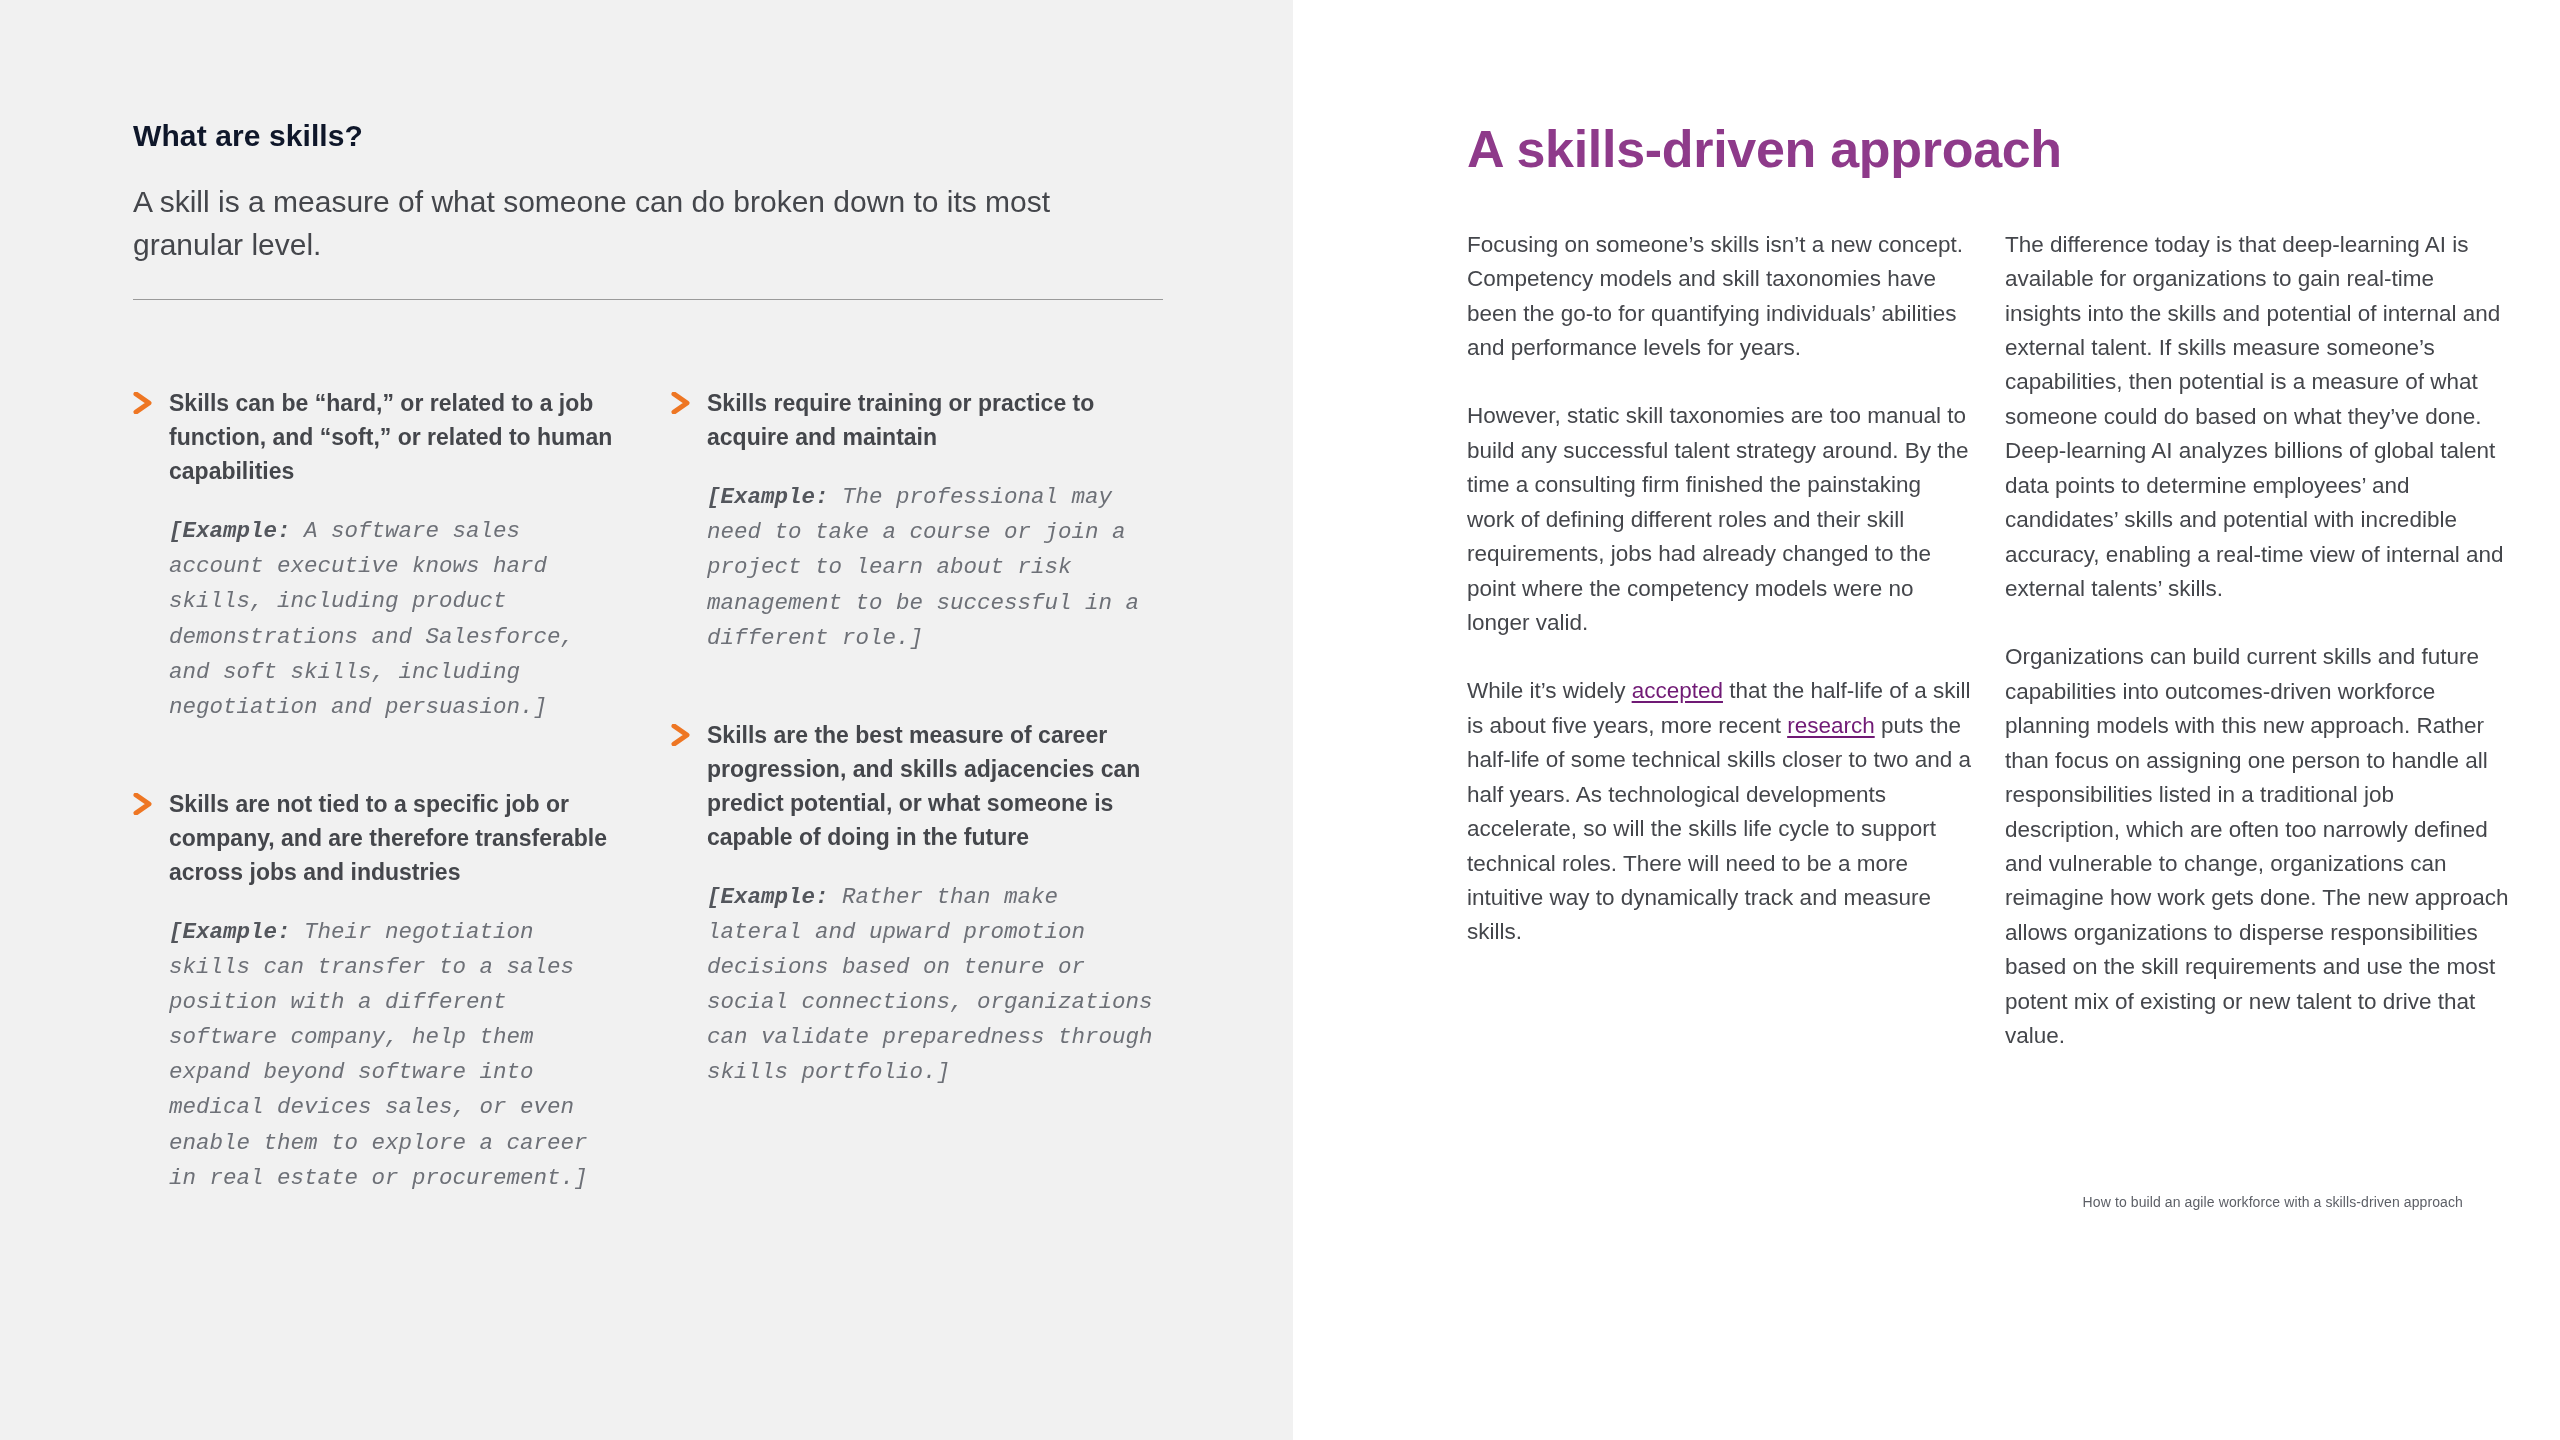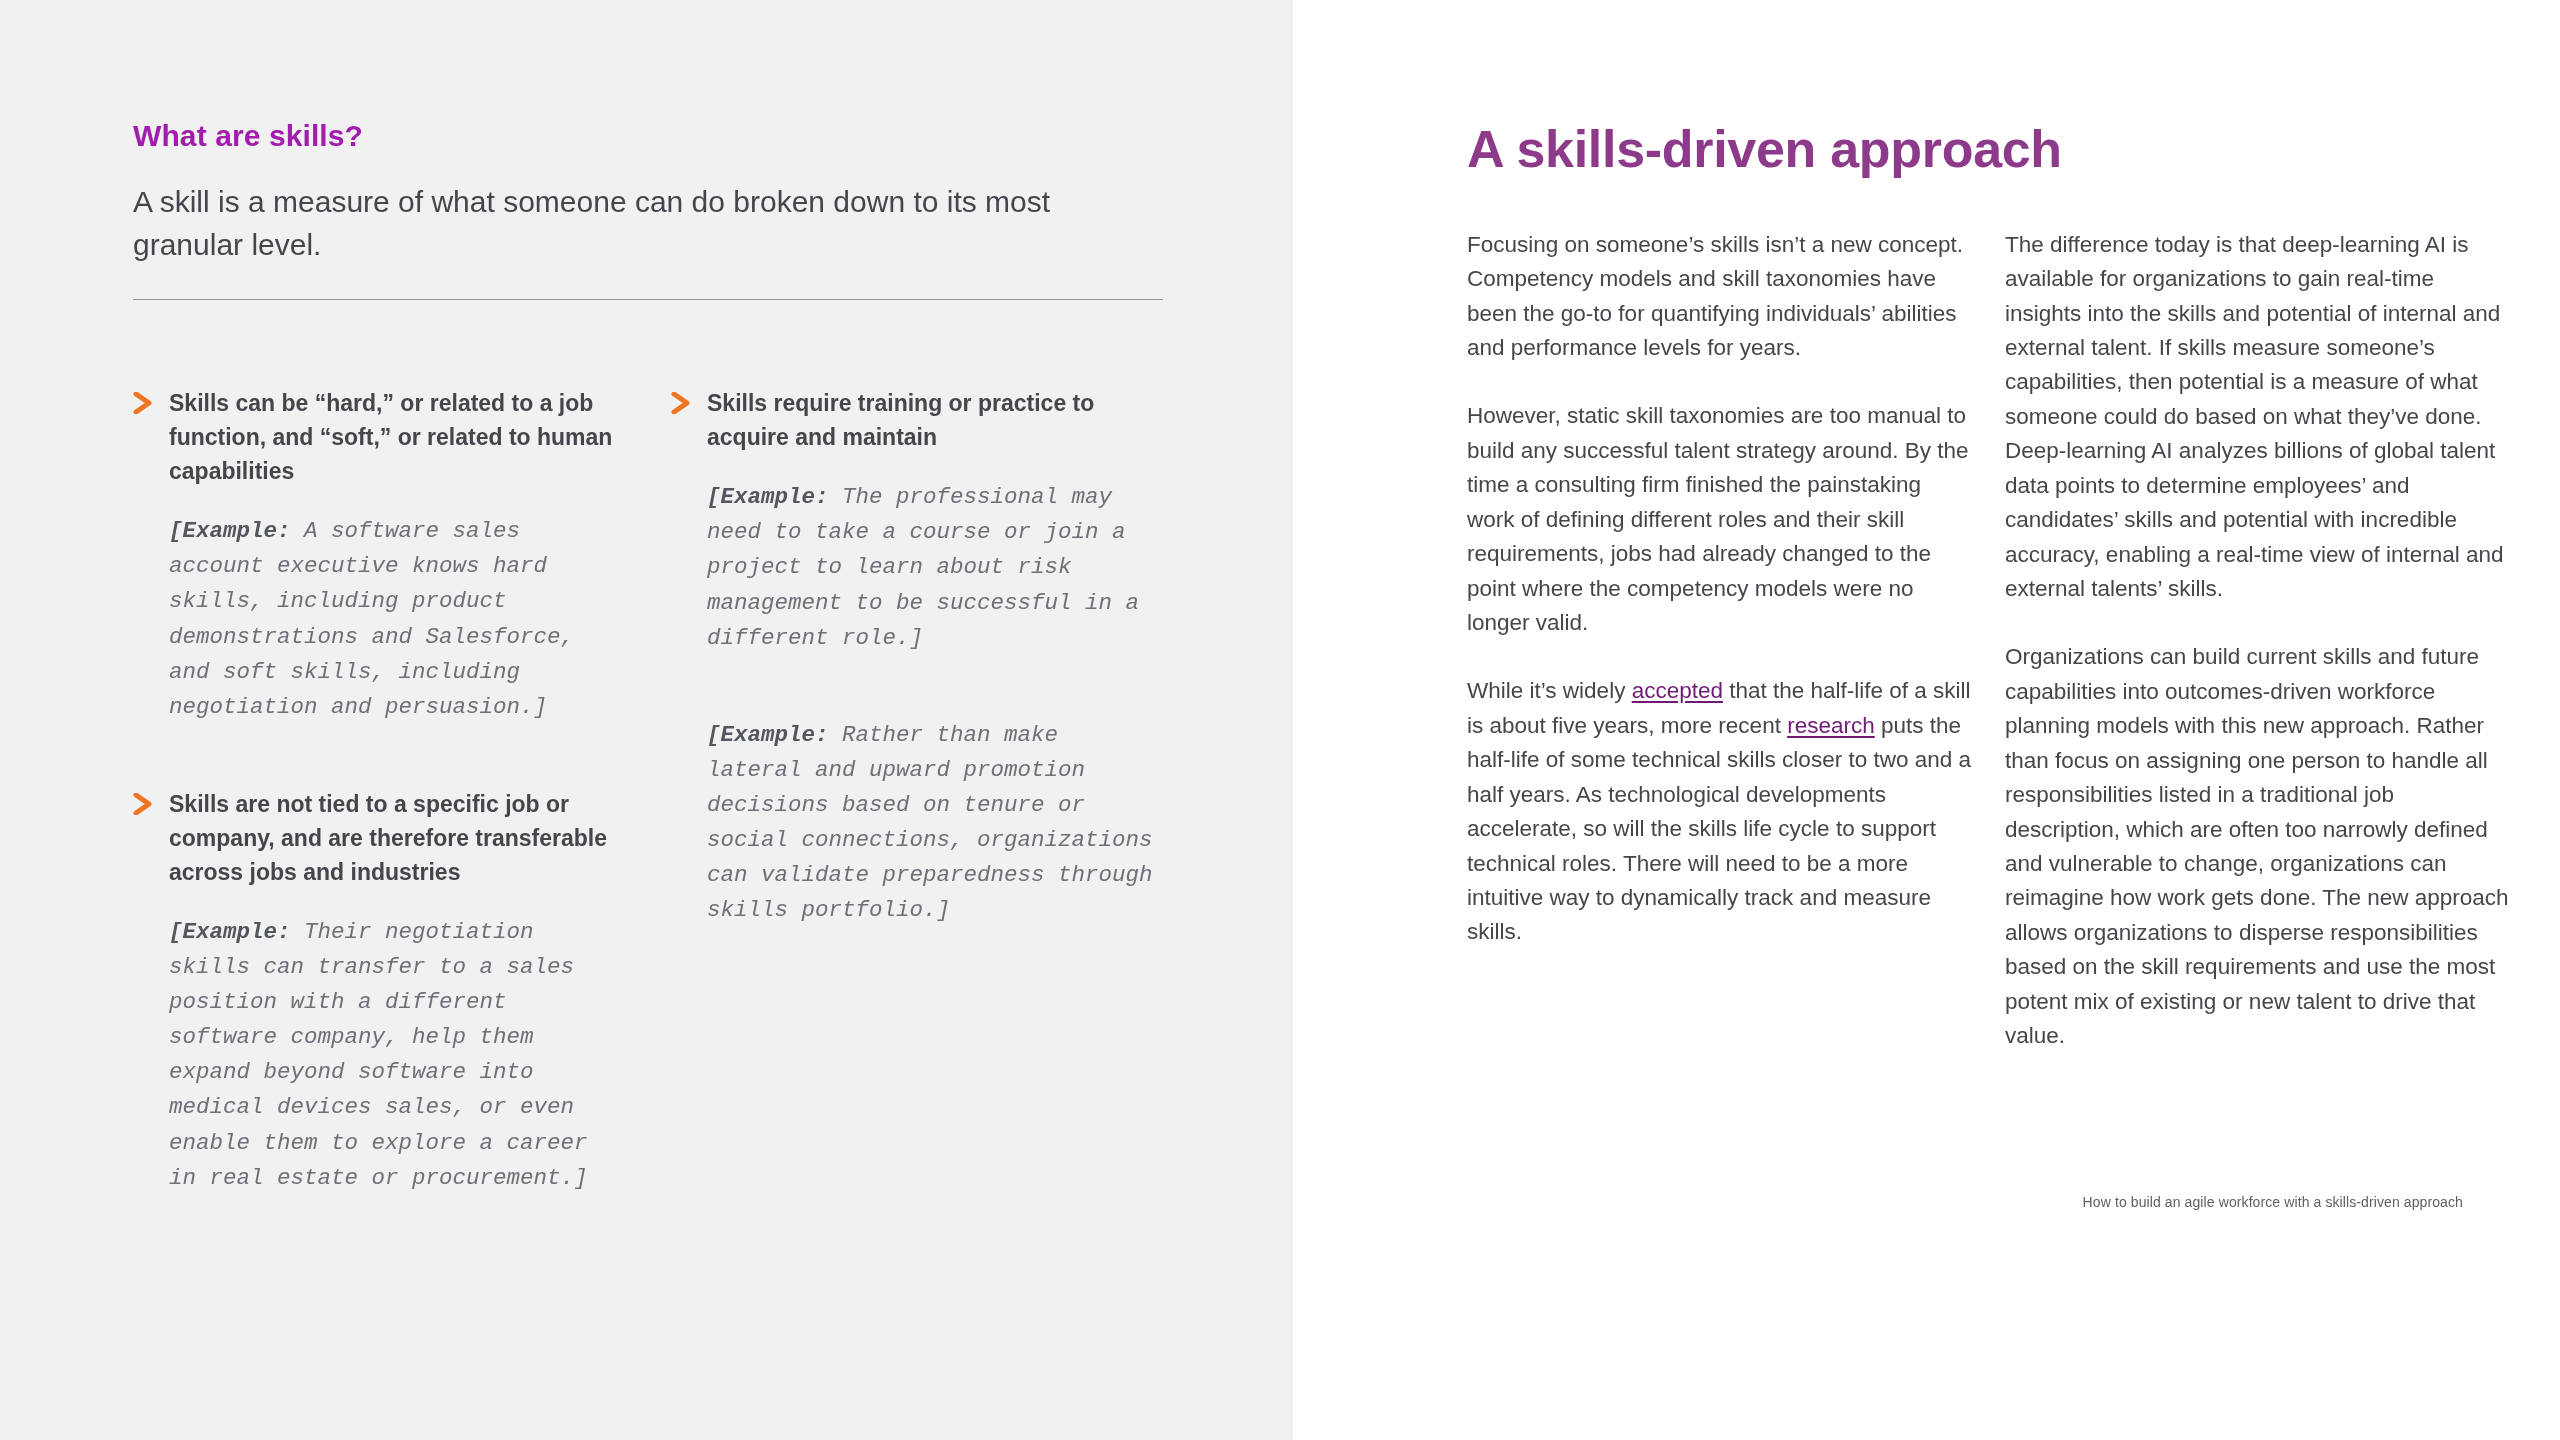--- a/index.html
+++ b/index.html
@@ -32,21 +32,21 @@
   .left-inner {
     position: absolute;
     left: 133px;
     top: 118px;
     width: 1030px;
   }
 
   .kicker {
     font-size: 30px;
     font-weight: 700;
-    color: #a21caf;
+    color: #0f172a;
     letter-spacing: 0.1px;
     margin: 0 0 27px 0;
     line-height: 1.2;
   }
 
   .lead {
     font-size: 30px;
     font-weight: 400;
     color: #44464b;
     line-height: 1.42;
@@ -228,20 +228,28 @@
                 </svg>
               </span>
               <span class="bullet-text">Skills require training or practice to acquire and maintain</span>
             </div>
             <div class="example">
               <span class="ex-label">[Example:</span><span> The professional may need to take a course or join a project to learn about risk management to be successful in a different role.]</span>
             </div>
           </div>
 
           <div class="bullet-block">
+            <div class="bullet-row">
+              <span class="chev">
+                <svg width="26" height="22" viewBox="0 0 26 22" aria-hidden="true">
+                  <path d="M3 2 L16 11 L3 20" fill="none" stroke="#ee7623" stroke-width="5" stroke-linecap="round" stroke-linejoin="round"></path>
+                </svg>
+              </span>
+              <span class="bullet-text">Skills are the best measure of career progression, and skills adjacencies can predict potential, or what someone is capable of doing in the future</span>
+            </div>
             <div class="example">
               <span class="ex-label">[Example:</span><span> Rather than make lateral and upward promotion decisions based on tenure or social connections, organizations can validate preparedness through skills portfolio.]</span>
             </div>
           </div>
 
         </div>
 
       </div>
     </div>
   </div>

